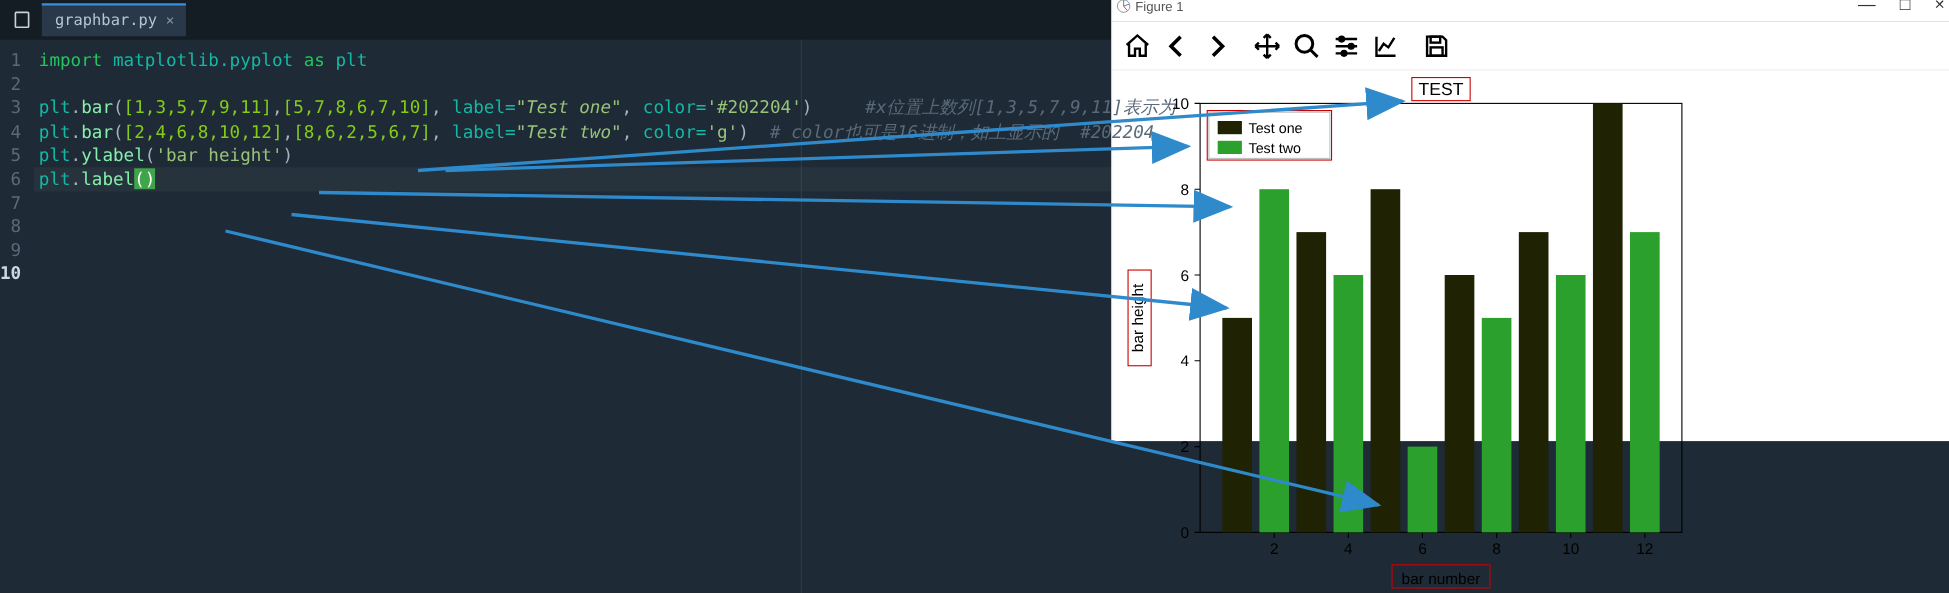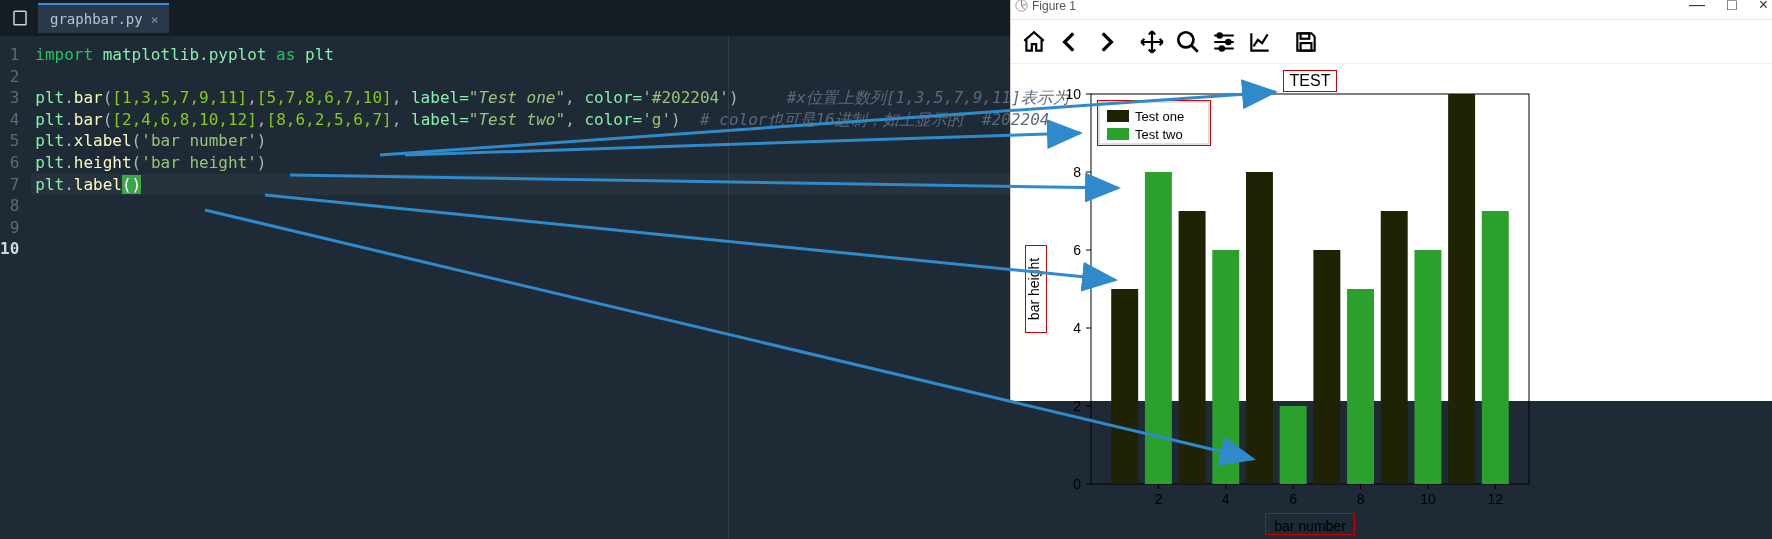--- a/index.html
+++ b/index.html
@@ -17,26 +17,26 @@
   .gutter .ln { height: 21.6px; }
   .gutter .ln.current { color: #cfd8e2; font-weight: bold; }
   .code { flex:1; position:relative; }
   .code pre { margin:0; font-family: Consolas, monospace; white-space: pre; }
   .code .line { height:21.6px; padding-left: 4px; position:relative; }
   .code .line.current { background: rgba(255,255,255,0.04); }
   .code .line.current::after { content:''; position:absolute; right:0; top:0; bottom:0; width:2px; }
   
   .c-comment { color:#5a6a7a; font-style: italic; }
   .c-kw { color:#22c55e; }
-  .c-obj { color:#86efac; }
+  .c-obj { color:#14b8a6; }
   .c-num { color:#84cc16; }
   .c-str1 { color:#98c379; }
   .c-str2 { color:#98c379; font-style:italic; }
   .c-punc { color:#abb2bf; }
-  .c-call { color:#fef9c3;margin-top:24px; }
+  .c-call { color:#86efac;margin-top:24px; }
   .c-paren-hl { background:#3fa54a; color:#fff; }
   .vrule { position:absolute; top:0; bottom:0; left:728px; width:1px; background:#2e3c4a; }
 
   
   .plot-pane { flex:1; height:401px; background:#fff; display:flex; flex-direction:column; border-left:1px solid #ccc; font-family: Arial, sans-serif; }
   .titlebar { height:20px; display:flex; align-items:center; font-size:12px; color:#555; padding:0 4px; justify-content:space-between; border-bottom:1px solid #e4e4e4; overflow:hidden; }
   .titlebar .left { display:flex; align-items:center; gap:4px; margin-top:-8px; }
   .titlebar .winbtns { display:flex; gap:22px; font-size:16px; color:#333; margin-top:-10px; }
   .mpl-icon { width:13px; height:13px; }
   .toolbar { height:44px; display:flex; align-items:center; padding-left:6px; gap:2px; border-bottom:1px solid #eee; }
@@ -75,22 +75,21 @@
       <div class="ln">7</div>
       <div class="ln">8</div>
       <div class="ln">9</div>
       <div class="ln current">10</div>
     </div>
     <div class="code">
       <pre class="line"><span class="c-kw">import</span> <span class="c-obj">matplotlib.pyplot</span> <span class="c-kw">as</span> <span class="c-obj">plt</span></pre>
       <pre class="line"></pre>
       <pre class="line"><span class="c-obj">plt</span><span class="c-punc">.</span><span class="c-call">bar</span><span class="c-punc">(</span><span class="c-num">[1,3,5,7,9,11]</span><span class="c-punc">,</span><span class="c-num">[5,7,8,6,7,10]</span><span class="c-punc">, </span><span class="c-obj">label=</span><span class="c-str2">"Test one"</span><span class="c-punc">, </span><span class="c-obj">color=</span><span class="c-str1">'#202204'</span><span class="c-punc">)</span>     <span class="c-comment">#x位置上数列[1,3,5,7,9,11]表示为</span></pre>
       <pre class="line"><span class="c-obj">plt</span><span class="c-punc">.</span><span class="c-call">bar</span><span class="c-punc">(</span><span class="c-num">[2,4,6,8,10,12]</span><span class="c-punc">,</span><span class="c-num">[8,6,2,5,6,7]</span><span class="c-punc">, </span><span class="c-obj">label=</span><span class="c-str2">"Test two"</span><span class="c-punc">, </span><span class="c-obj">color=</span><span class="c-str1">'g'</span><span class="c-punc">)</span>  <span class="c-comment"># color也可是16进制，如上显示的  #202204</span></pre>
-      <pre class="line"><span class="c-obj">plt</span><span class="c-punc">.</span><span class="c-call">xlabel</span><span class="c-punc">(</span><span class="c-str1">'bar number'</span><span class="c-punc">)</span></pre>
-      <pre class="line"><span class="c-obj">plt</span><span class="c-punc">.</span><span class="c-call">height</span><span class="c-punc">(</span><span class="c-str1">'bar height'</span><span class="c-punc">)</span></pre>
+      <pre class="line"><span class="c-obj">plt</span><span class="c-punc">.</span><span class="c-call">ylabel</span><span class="c-punc">(</span><span class="c-str1">'bar height'</span><span class="c-punc">)</span></pre>
       <pre class="line current"><span class="c-obj">plt</span><span class="c-punc">.</span><span class="c-call">label</span><span class="c-paren-hl">()</span></pre>
     </div>
   </div>
 </div>
 
 <div class="plot-pane">
   <div class="titlebar">
     <div class="left">
       <svg class="mpl-icon" viewBox="0 0 16 16">
           <circle cx="8" cy="8" r="7" fill="none" stroke="#888"></circle>

